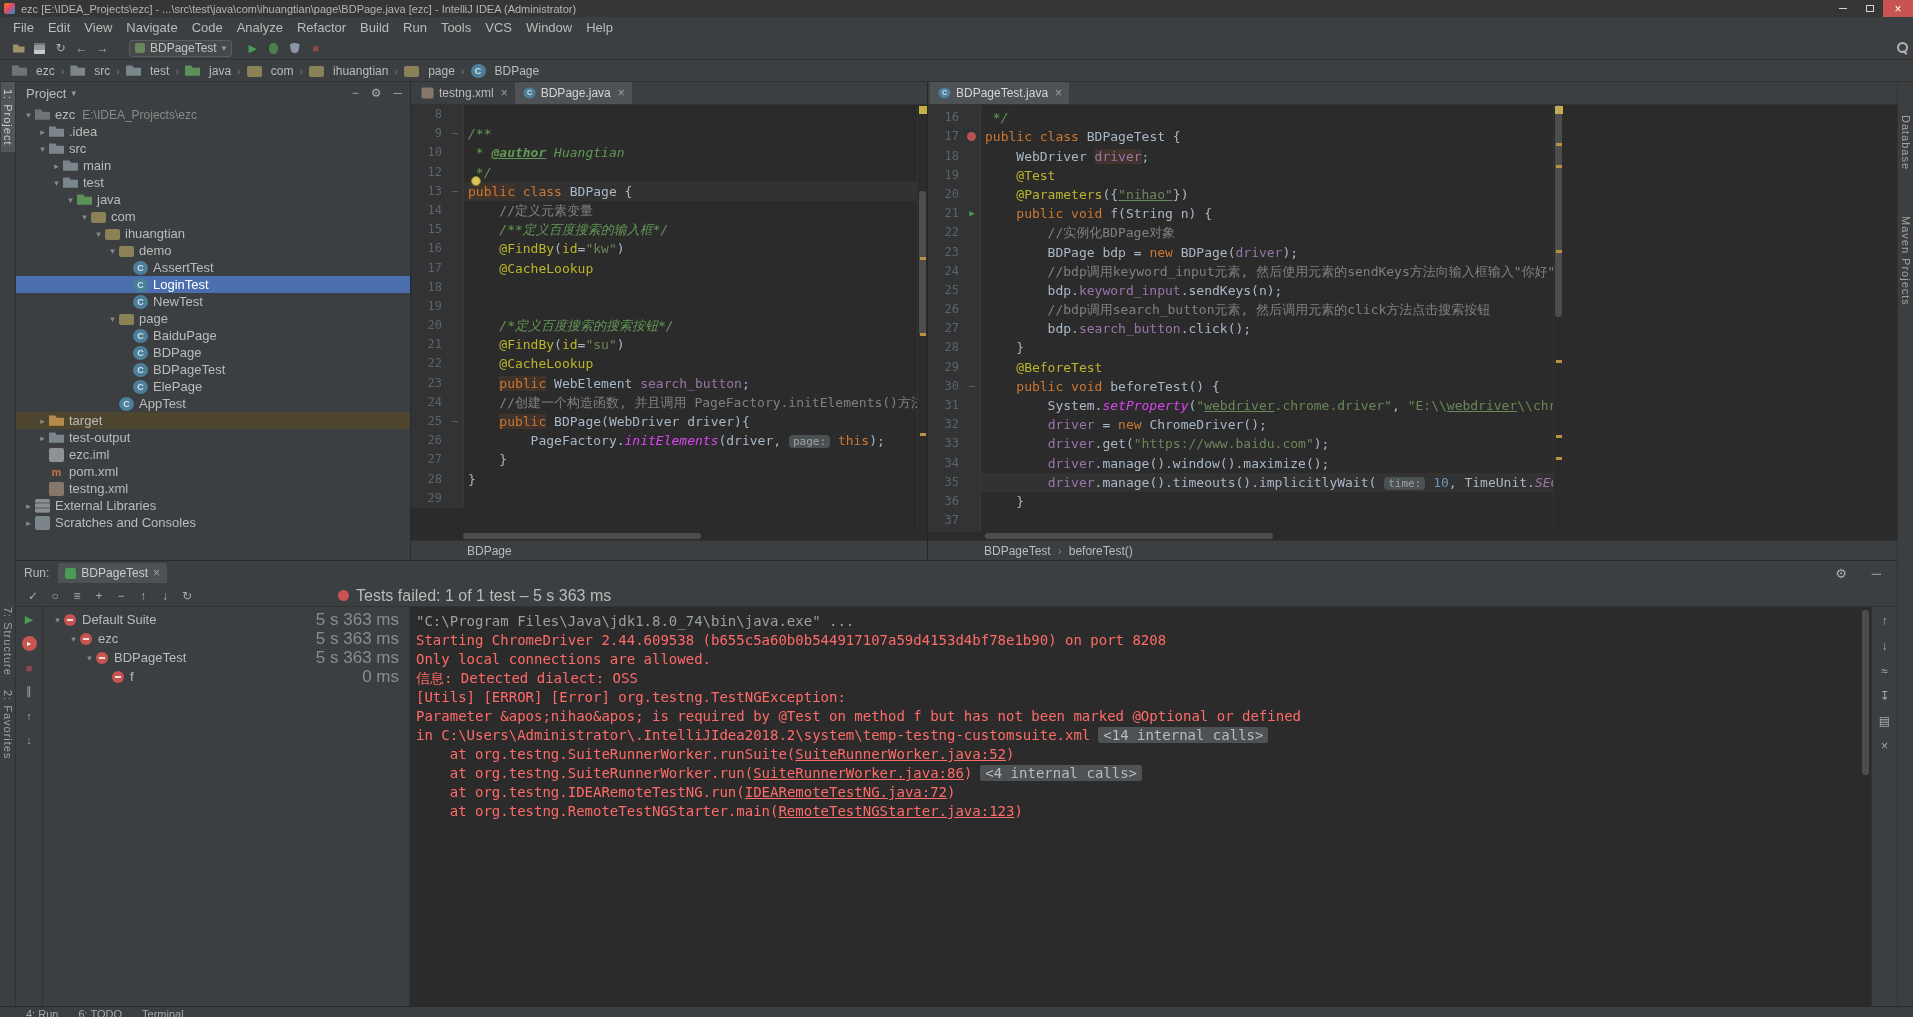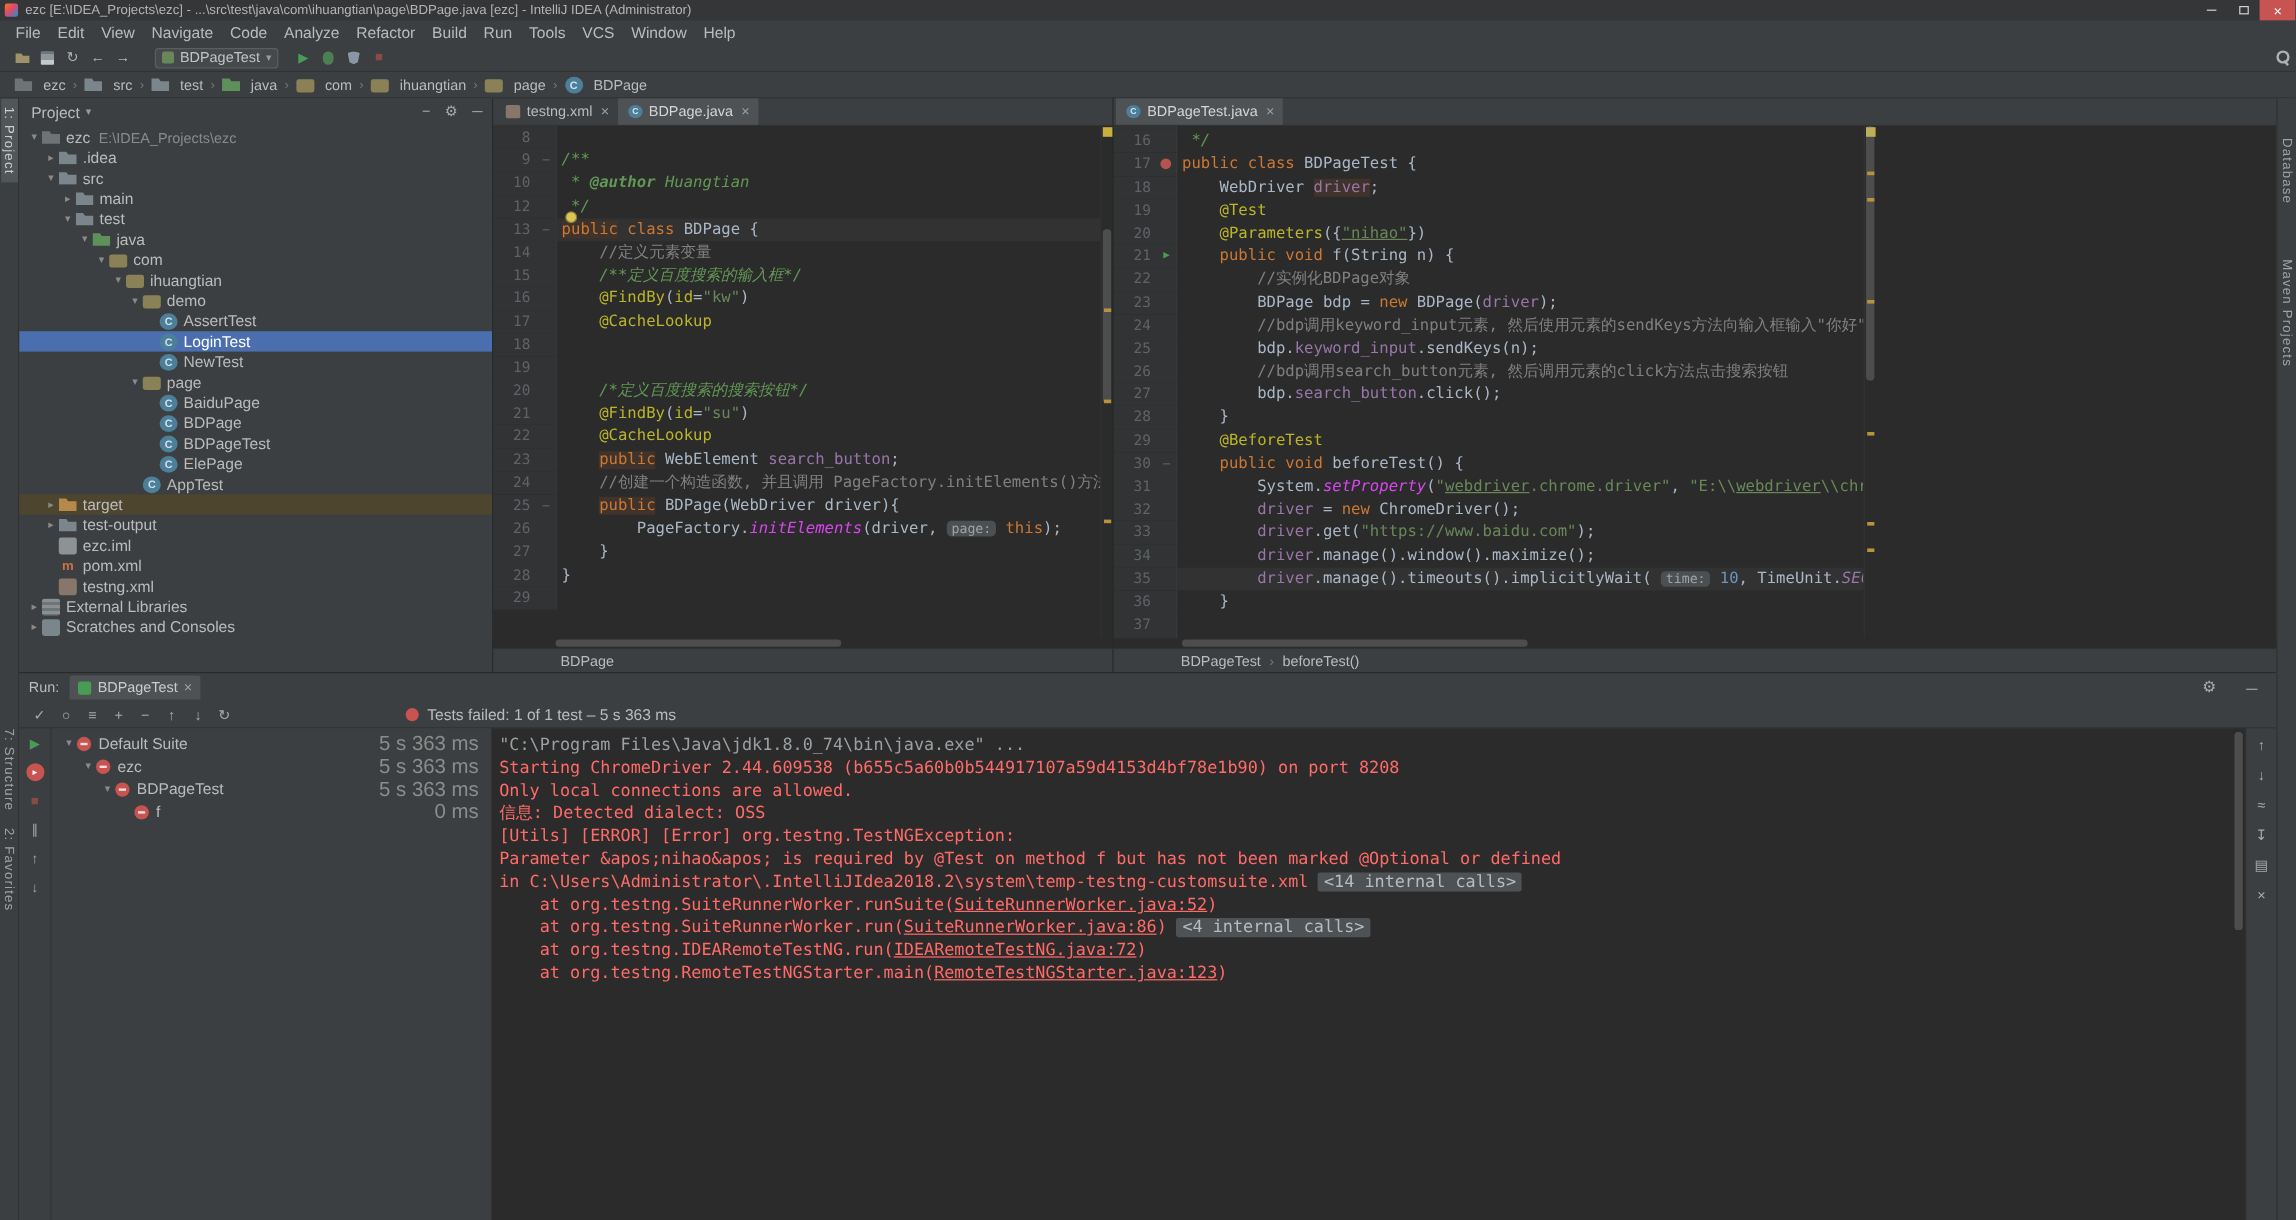--- a/index.html
+++ b/index.html
@@ -100,21 +100,21 @@
   .run-class::after{content:"";position:absolute;left:3px;top:5px;width:9px;height:9px;border-radius:50%;background:#b3544e}
   .cl{flex:1;padding-left:4px;min-width:0;color:#a9b7c6}
   .code-line.hl .cl{background:#323232}
   .bulb{position:absolute;left:60px;top:13px;width:10px;height:10px;border-radius:50%;background:#dcc457;border:1px solid #8a7f36;z-index:3}
   .tk-kw{color:#cc7832}.tk-kwh{color:#cc7832;background:#40332b}
   .tk-txt{color:#a9b7c6}
   .tk-str{color:#6a8759}.tk-strl,.tk-stru{color:#6a8759;text-decoration:underline}
   .tk-num{color:#6897bb}
   .tk-cmt{color:#808080}
   .tk-doc,.tk-doci{color:#629755;font-style:italic}
-  .tk-doctag{color:#629755;font-style:italic;font-weight:bold;}
+  .tk-doctag{color:#629755;font-style:italic;font-weight:bold;text-decoration:underline}
   .tk-ann{color:#bbb529}
   .tk-fld{color:#9876aa}.tk-fldh{color:#9876aa;background:#40332b}
   .tk-it{color:#d946ef;font-style:italic}
   .tk-sc{color:#9876aa;font-style:italic}
   .tk-hint{background:#4b5052;color:#9da3a8;border-radius:4px;padding:0 4px;font-size:11px}
   .estripe{width:10px;flex:none;background:#2b2b2b;position:relative;border-left:1px solid #313335}
   .vthumb{position:absolute;left:1px;width:7px;background:rgba(166,166,166,.28);border-radius:3px}
   .mk{position:absolute;left:2px;width:6px;height:3px;background:#b8923f}
   .mk.y{left:1px;width:8px;height:8px;background:#c8b03f}
   .eempty{flex:1;background:#2b2b2b}
@@ -128,21 +128,21 @@
   .rp-tabrow{height:24px;display:flex;align-items:center;padding-left:8px;gap:9px;flex:none}
   .rp-label{font-size:12px;color:#bbbbbb}
   .rp-tab{height:20px;background:#4e5254;display:flex;align-items:center;padding:0 7px;gap:5px;font-size:12px;color:#cccccc;border-radius:2px 2px 0 0}
   .rp-tab-ic{width:11px;height:11px;border-radius:2px;background:#499c54}
   .rp-close{color:#9da0a2}
   .rp-spacer{flex:1}
   .rp-top-ic{color:#a7abad;margin-right:16px;font-size:13px}
   .rp-toolbar{height:22px;display:flex;align-items:center;border-bottom:1px solid #323232;padding-left:6px;flex:none}
   #rp-tools span{display:inline-block;width:22px;text-align:center;color:#a7abad;font-size:12px}
   .rp-statusic{width:11px;height:11px;border-radius:50%;background:#c75450;margin:0 7px 0 140px;flex:none}
-  .rp-status{font-size:13px;color:#bbbbbb}
+  .rp-status{font-size:16px;color:#bbbbbb}
   .rp-body{flex:1;display:flex;min-height:0}
   .rp-vstrip{width:27px;flex:none;display:flex;flex-direction:column;align-items:center;padding-top:5px;gap:9px;border-right:1px solid #323232}
   .rp-vstrip span{width:15px;height:15px;display:flex;align-items:center;justify-content:center;font-size:11px;color:#a7abad}
   .rpl-rerun{color:#499c54 !important}
   .rpl-rerun-failed-tests{background:#c75450;border-radius:50%;color:#fff !important;font-size:8px !important}
   .rpl-stop{color:#8a4a48 !important}
   .rp-tree{width:367px;flex:none;background:#3c3f41;border-right:1px solid #323232;padding-top:3px;font-size:13px;overflow:hidden}
   .test-row{height:19px;display:flex;align-items:center;color:#bbbbbb;white-space:nowrap;padding-right:10px}
   .test-ic{width:12px;height:12px;border-radius:50%;background:#c75450;flex:none;margin-right:6px;position:relative}
   .test-ic::after{content:"";position:absolute;left:3px;top:5px;width:6px;height:2px;background:#efe0e0}
@@ -608,13 +608,18 @@
         </div>
       </div>
     </div>
 
     <div class="strip strip-right">
         <div class="strip-btn">Database</div>
         <div class="strip-btn">Maven Projects</div>
       </div>
   </div>
 
+  <div class="statusbar">
+      <span class="sb-item">4: Run</span>
+      <span class="sb-item">6: TODO</span>
+      <span class="sb-item">Terminal</span>
+    </div>
 </div>
 
 </body></html>

